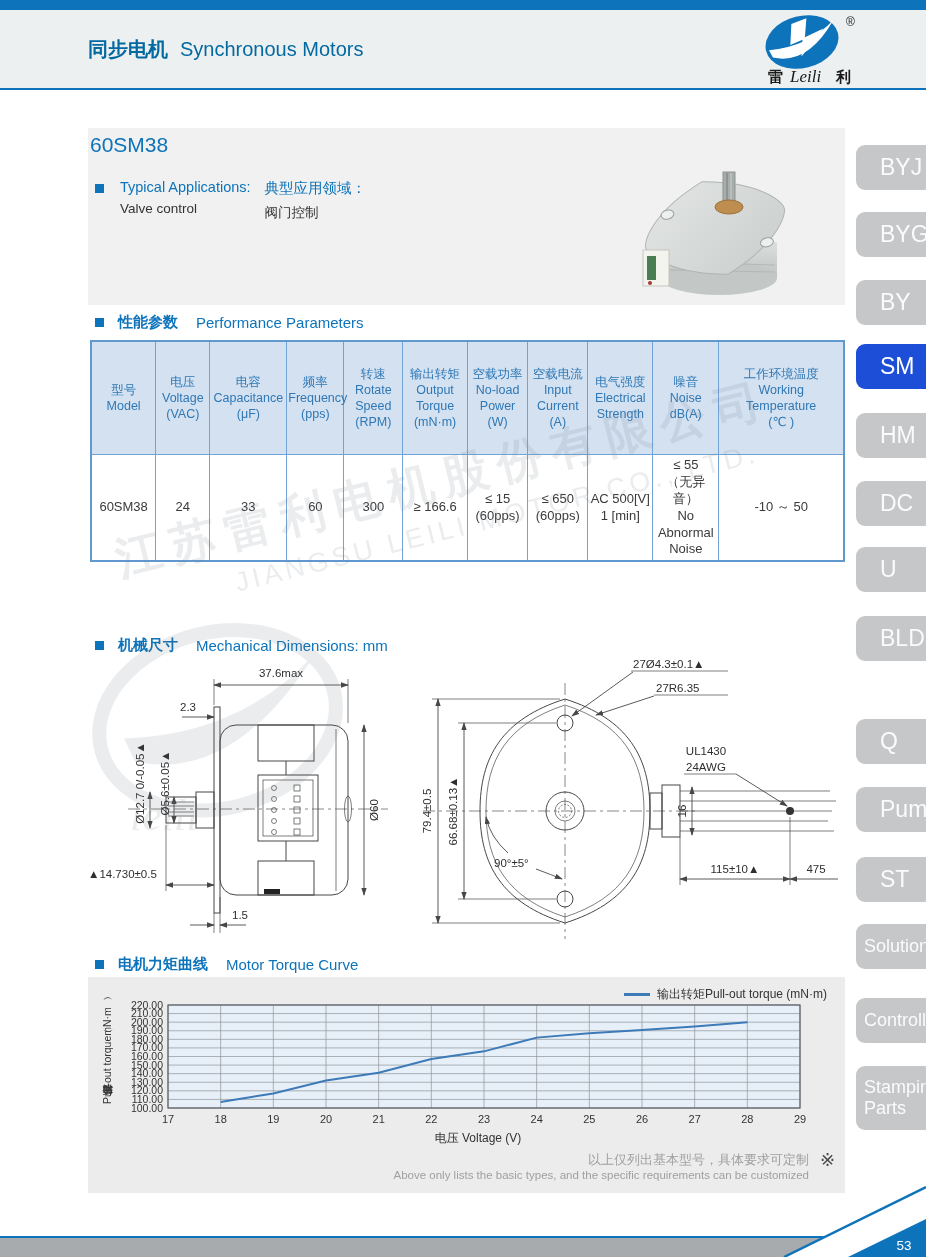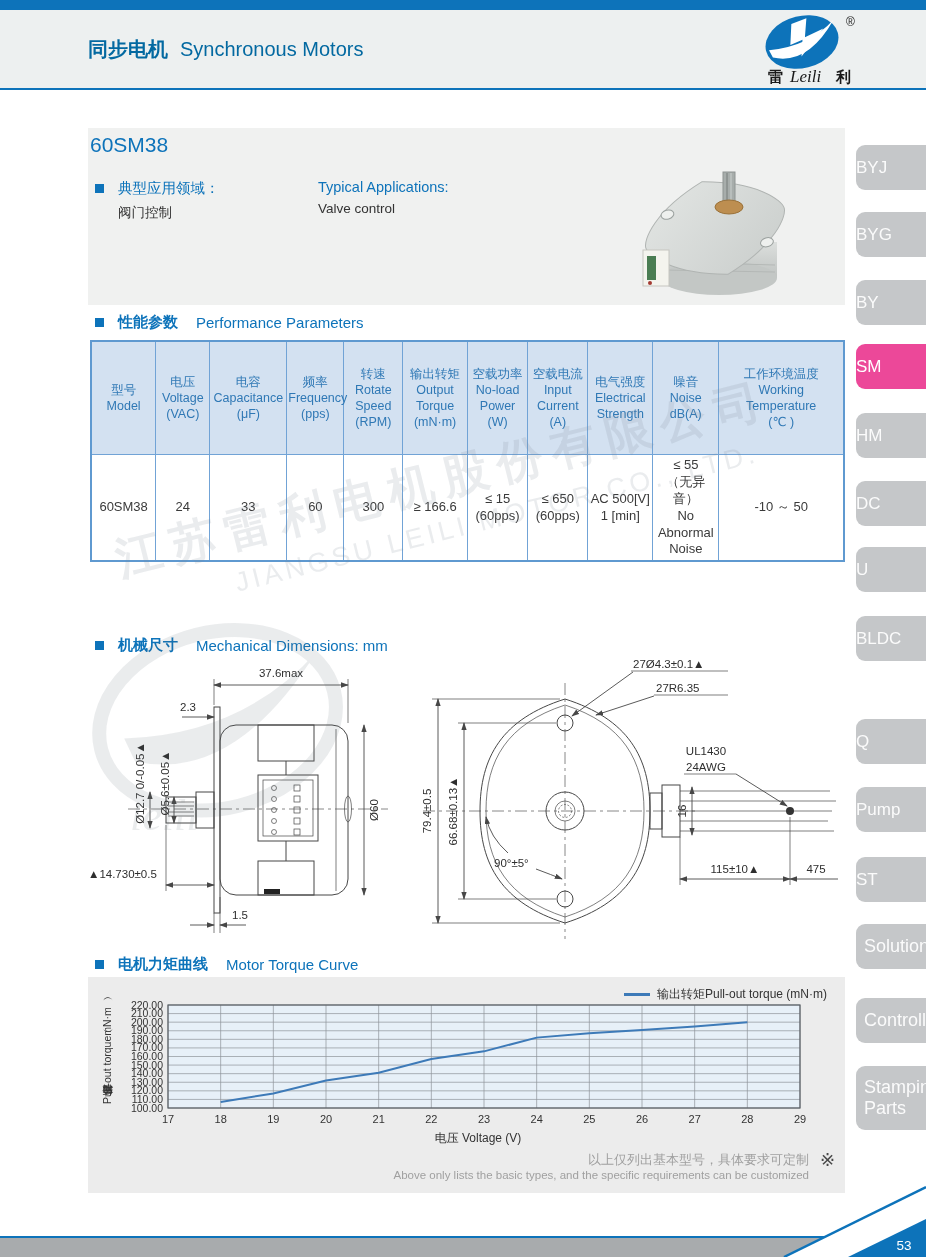--- a/index.html
+++ b/index.html
@@ -7,25 +7,25 @@
         font-family:"Liberation Sans","DejaVu Sans",sans-serif;}
   .topbar{position:absolute;top:0;left:0;right:0;height:10px;background:#0d73ba;}
   .header{position:absolute;top:10px;left:0;right:0;height:78px;background:#edf0f0;border-bottom:2px solid #0d73ba;}
   .header-title{position:absolute;left:88px;top:26px;font-size:20px;color:#0369a1;white-space:nowrap;}
   .header-title .zh{font-weight:bold;margin-right:12px;}
   .logo{position:absolute;right:58px;top:2px;}
   .logo-sub{font-family:"Liberation Serif","DejaVu Serif",serif;}
 
   
   .tab{position:absolute;right:0;width:70px;height:45px;background:#c5c7c9;border-radius:9px 0 0 9px;
-       color:rgba(255,255,255,.93);font-size:17px;display:flex;align-items:center;padding-left:0;
+       color:rgba(255,255,255,.93);font-size:23px;display:flex;align-items:center;padding-left:24px;
        box-sizing:border-box;cursor:pointer;overflow:hidden;line-height:1.15;}
   .tab.small{font-size:18px;padding-left:8px;}
   .tab.tall{height:64px;}
-  .tab.active{background:#ec4899;color:#fff;margin-left:48px;}
+  .tab.active{background:#1d4ed8;color:#fff;margin-left:48px;}
 
   
   .panel1{position:absolute;left:88px;top:128px;width:757px;height:177px;background:#f0f1f0;}
   .model-title{position:absolute;left:2px;top:5px;font-size:21px;color:#0d73ba;}
   .bullet{width:9px;height:9px;background:#0d73ba;display:inline-block;}
   .app-row{position:absolute;left:7px;top:51px;display:flex;align-items:flex-start;}
   .lbl-blue{font-size:14.5px;color:#0d73ba;font-weight:500;}
   .val-dark{font-size:13.5px;color:#333;}
   .photo{position:absolute;right:28px;top:38px;}
 
@@ -116,27 +116,27 @@
   <div class="tab" style="top:787px">Pump</div>
   <div class="tab" style="top:857px">ST</div>
   <div class="tab small" style="top:924px">Solution</div>
   <div class="tab small" style="top:998px">Controller</div>
   <div class="tab small tall" style="top:1066px">Stamping Parts</div>
 
   <div class="panel1">
     <div class="model-title">60SM38</div>
     <div class="app-row">
       <span class="bullet" style="margin-top:5px"></span>
+      <div style="margin-left:16px">
+        <div class="lbl-blue">Typical Applications:</div>
+        <div class="val-dark" style="margin-top:6px">Valve control</div>
+      </div>
       <div style="margin-left:14px;width:184px">
         <div class="lbl-blue">典型应用领域：</div>
         <div class="val-dark" style="margin-top:6px">阀门控制</div>
-      </div>
-      <div style="margin-left:16px">
-        <div class="lbl-blue">Typical Applications:</div>
-        <div class="val-dark" style="margin-top:6px">Valve control</div>
       </div>
     </div>
     <svg class="photo" width="204" height="136">
       <defs>
         <linearGradient id="gbody" x1="0" y1="0" x2="0" y2="1">
           <stop offset="0" stop-color="#dcdfdd"></stop>
             <stop offset="1" stop-color="#bfc3c1"></stop>
         </linearGradient>
         <linearGradient id="gplate" x1="0" y1="0" x2="1" y2="1">
           <stop offset="0" stop-color="#e3e6e4"></stop>

